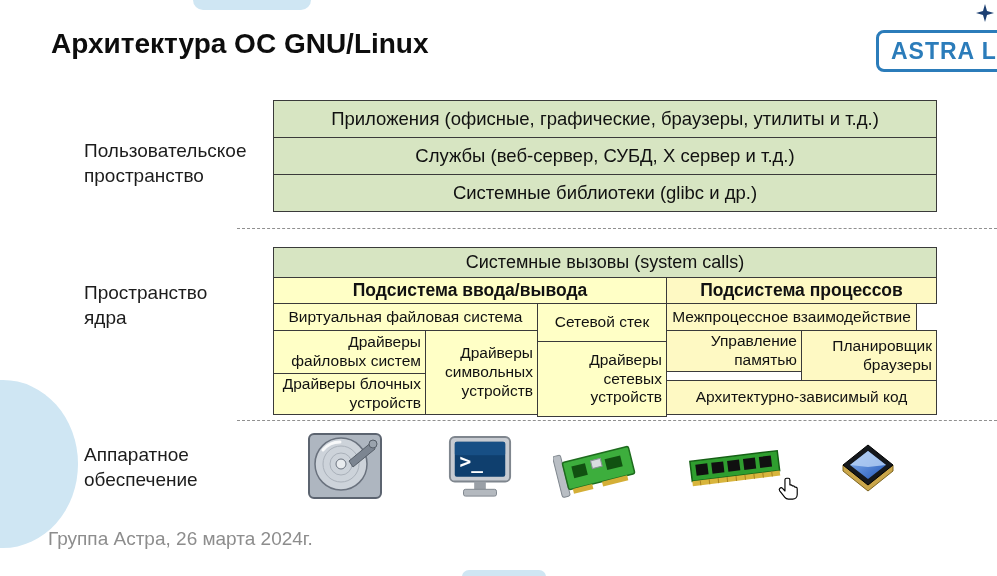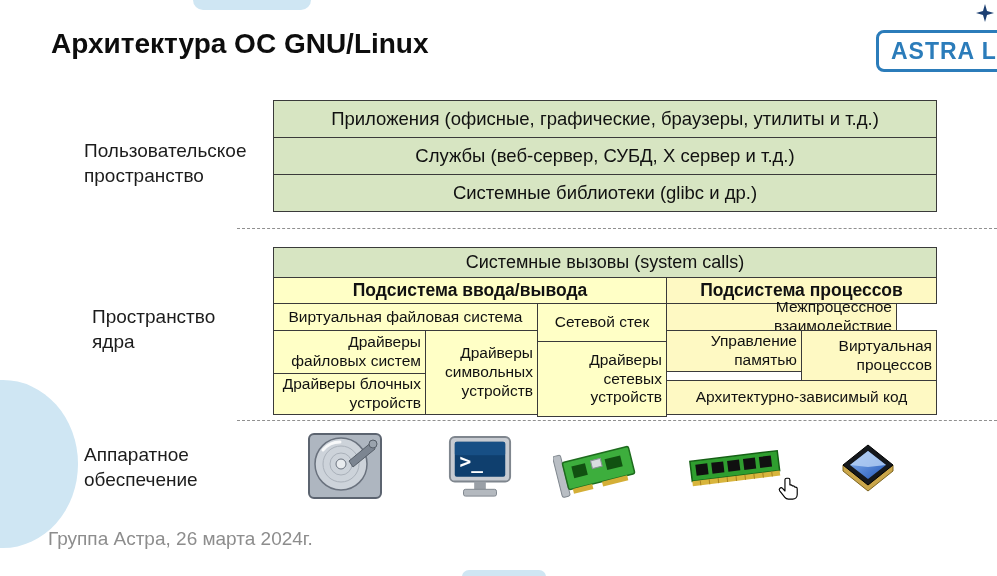--- a/index.html
+++ b/index.html
@@ -15,21 +15,21 @@
 
   .title { position:absolute; left:51px; top:28px; font-size:28px; font-weight:bold; color:#0d0d0d; }
 
   .logo { position:absolute; left:876px; top:30px; width:170px; height:42px; border:3px solid #2b7cba;
           border-radius:8px; background:#fff; display:flex; align-items:center; padding-left:12px;
           color:#2b7cba; font-weight:bold; font-size:23px; letter-spacing:1px; }
   .logo-star { position:absolute; left:976px; top:4px; width:18px; height:18px; }
 
   .space-label { position:absolute; color:#1c1c1c; font-size:19px; line-height:1.32; }
   .lbl-user { left:84px; top:138px; width:190px; }
-  .lbl-kernel { left:84px; top:304px; width:150px;margin-left:8px; }
+  .lbl-kernel { left:84px; top:280px; width:150px; }
   .lbl-hw { left:84px; top:442px; width:150px; }
 
   .row { position:absolute; left:273px; width:664px; border:1px solid #3a3a3a; background:#d7e5c2;
          display:flex; align-items:center; justify-content:center; font-size:18.5px; color:#111; }
   .urow1 { top:100px; height:38px; }
   .urow2 { top:137px; height:38px; }
   .urow3 { top:174px; height:38px; }
 
   .dash { position:absolute; left:237px; right:0; border-top:1px dashed #909090; height:0; }
   .dash1 { top:228px; } .dash2 { top:420px; }
@@ -43,21 +43,21 @@
 
   .c-sys    { left:273px; top:247px; width:664px; height:31px; font-size:18px; }
   .c-iohdr  { left:273px; top:277px; width:394px; height:27px; }
   .c-prochdr{ left:666px; top:277px; width:271px; height:27px; }
   .c-vfs    { left:273px; top:303px; width:265px; height:28px; }
   .c-net    { left:537px; top:303px; width:130px; height:39px; }
   .c-fsd    { left:273px; top:330px; width:153px; height:44px; }
   .c-bld    { left:273px; top:373px; width:153px; height:42px; }
   .c-chd    { left:425px; top:330px; width:113px; height:85px; }
   .c-ntd    { left:537px; top:341px; width:130px; height:76px; }
-  .c-ipc    { left:666px; top:303px; width:231px; height:28px; }
+  .c-ipc    { left:666px; top:303px; width:251px; height:28px; }
   .c-mem    { left:666px; top:330px; width:136px; height:42px;padding-left:40px; }
   .c-sch    { left:801px; top:330px; width:136px; height:51px; }
   .c-arch   { left:666px; top:380px; width:271px; height:35px; }
 
   .hwicon { position:absolute; }
   .icon-hdd      { left:303px; top:430px; width:82px; height:74px; }
   .icon-terminal { left:447px; top:433px; width:66px; height:68px; }
   .icon-netcard  { left:553px; top:438px; width:92px; height:62px; }
   .icon-ram      { left:688px; top:444px; width:94px; height:48px; }
   .icon-cpu      { left:841px; top:443px; width:54px; height:52px; }
@@ -104,21 +104,21 @@
 
   <div class="cell yellow c-vfs">Виртуальная файловая система</div>
   <div class="cell yellow c-net">Сетевой стек</div>
   <div class="cell yellow c-fsd">Драйверы файловых систем</div>
   <div class="cell yellow c-bld">Драйверы блочных устройств</div>
   <div class="cell yellow c-chd">Драйверы символьных устройств</div>
   <div class="cell yellow c-ntd">Драйверы сетевых устройств</div>
 
   <div class="cell pink c-ipc">Межпроцессное взаимодействие</div>
   <div class="cell pink c-mem">Управление памятью</div>
-  <div class="cell pink c-sch">Виртуальная процессов</div>
+  <div class="cell pink c-sch">Планировщик браузеры</div>
   <div class="cell pink c-arch">Архитектурно-зависимый код</div>
 
   <div class="hwicon icon-hdd">
     <svg viewBox="0 0 82 72">
       <rect x="6" y="3" width="72" height="64" rx="5" fill="#aeb6c0" stroke="#5c6470" stroke-width="2"></rect>
       <circle cx="38" cy="33" r="26" fill="#cdd3da" stroke="#6a727e" stroke-width="1.5"></circle>
       <circle cx="38" cy="33" r="18" fill="none" stroke="#aab1ba"></circle>
       <circle cx="38" cy="33" r="11" fill="none" stroke="#aab1ba"></circle>
       <circle cx="38" cy="33" r="5" fill="#e8ebee" stroke="#6a727e"></circle>
       <path d="M70 10 L46 30 L50 36 L72 18 Z" fill="#7c8591" stroke="#565e68"></path>

